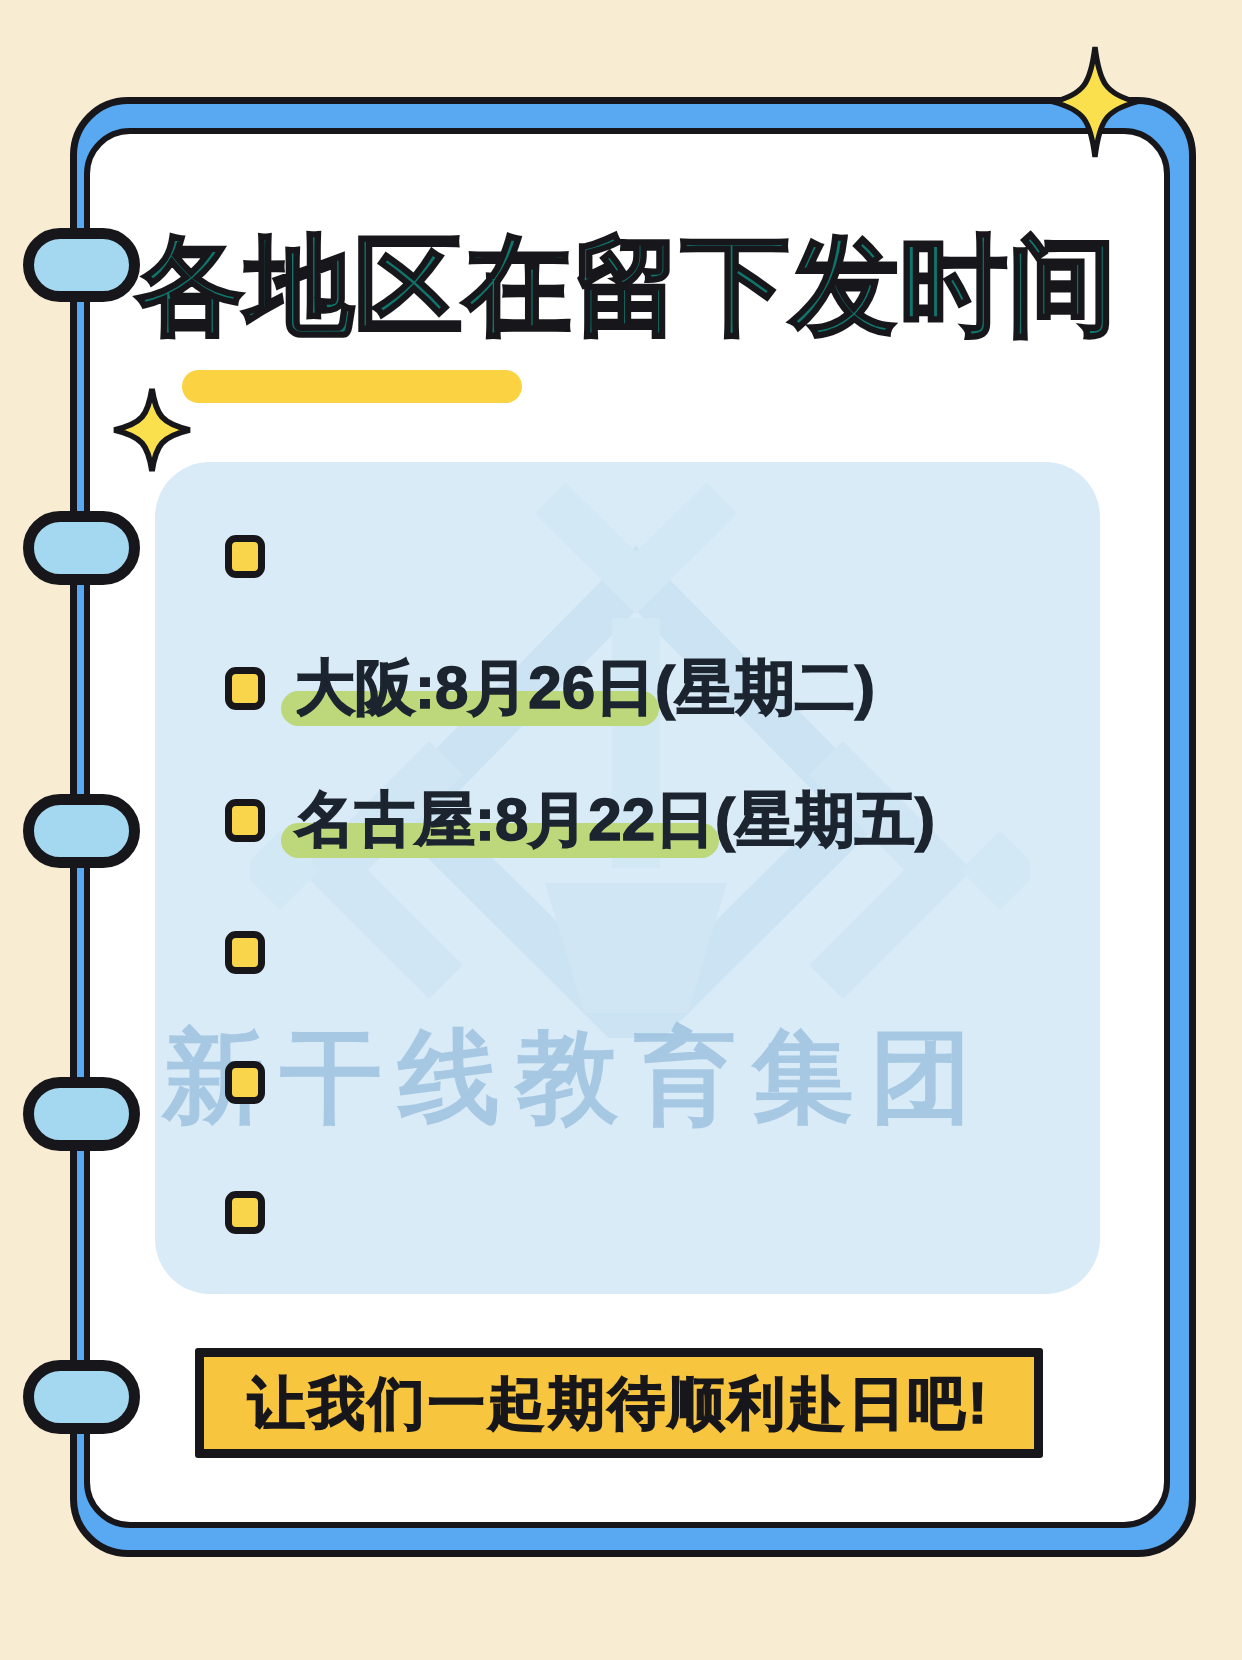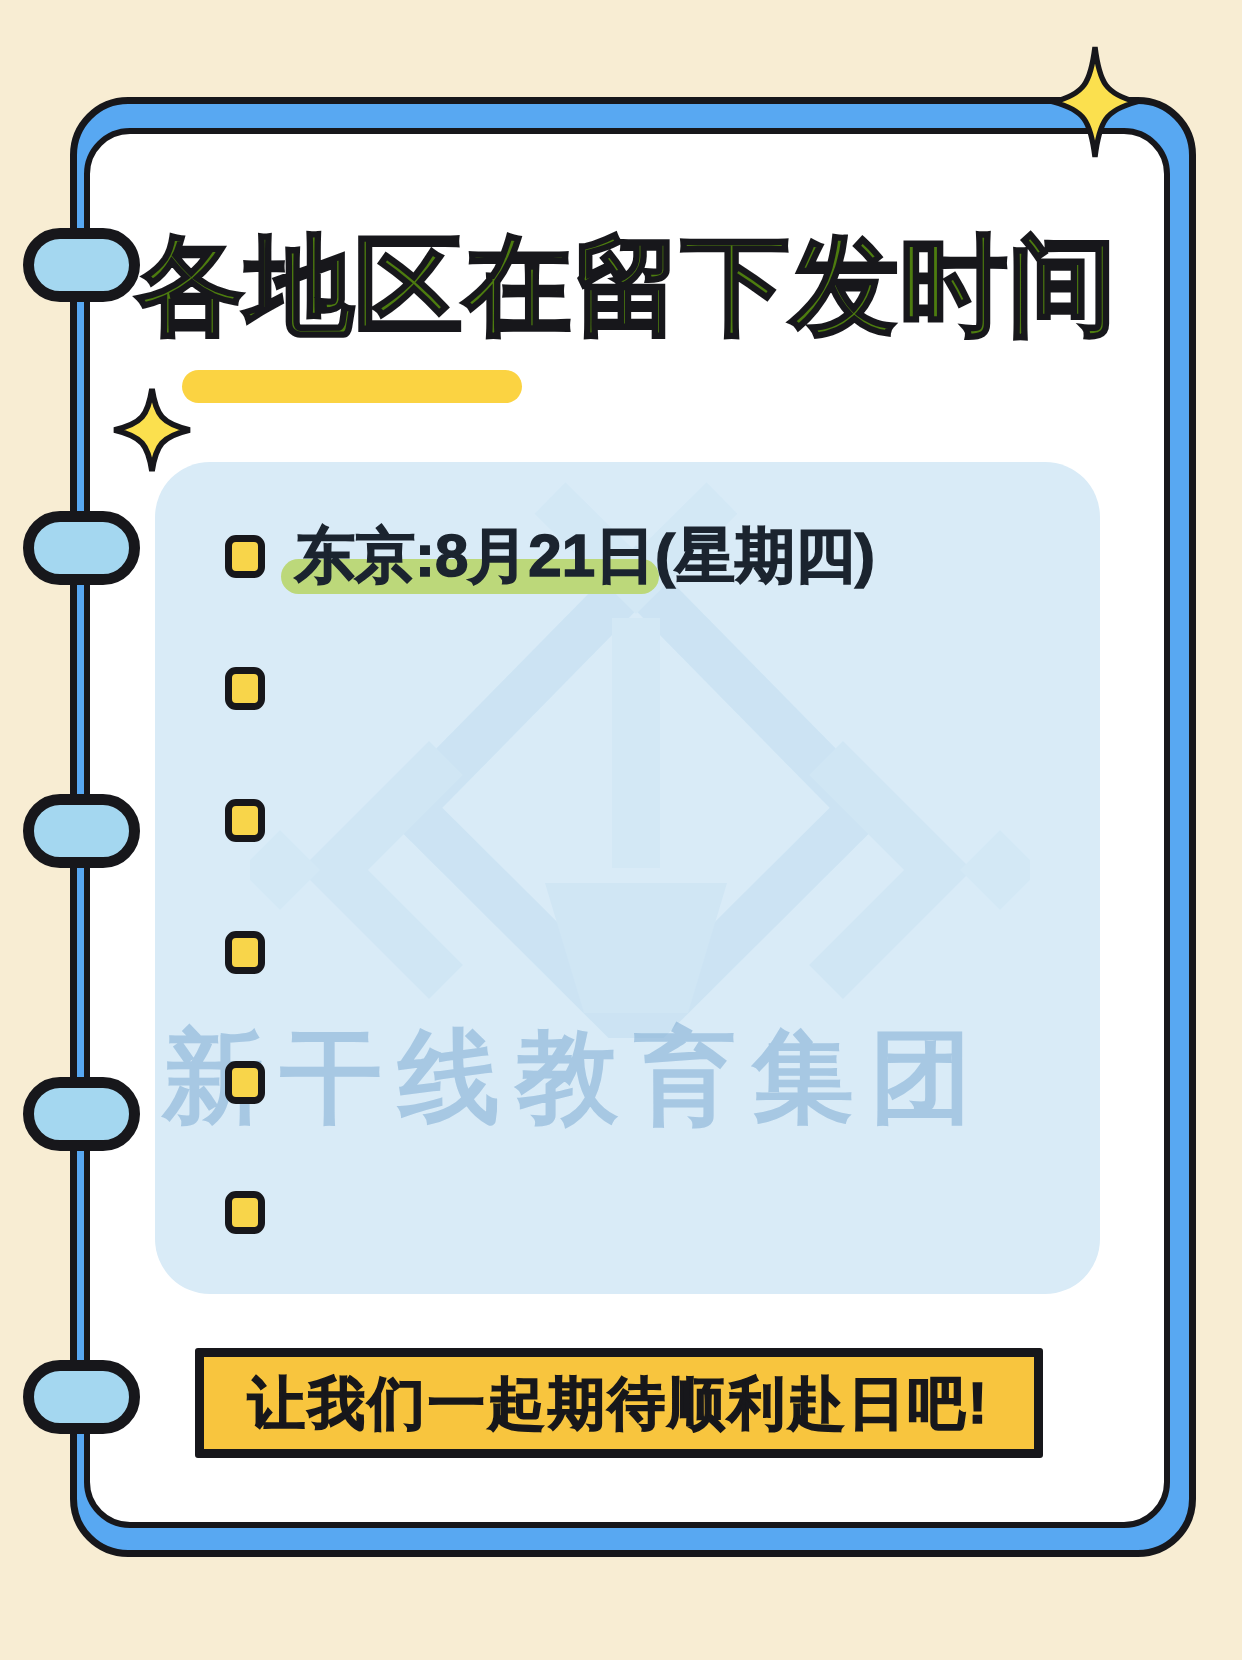--- a/index.html
+++ b/index.html
@@ -36,21 +36,21 @@
   }
 
   
   .sparkle { z-index:3; }
 
   
   .title {
     left:84px; top:226px; width:1086px;
     text-align:center;
     font-size:108px; font-weight:900; line-height:1.12;
-    color:#4d7c0f; -webkit-text-stroke:3px #17171B;
+    color:#0f766e; -webkit-text-stroke:3px #17171B;
     letter-spacing:1px; white-space:nowrap;
     z-index:3;
   }
   .title-underline {
     left:182px; top:370px; width:340px; height:33px;
     background:#FBD342; border-radius:17px;
     z-index:2;
   }
 
   
@@ -142,29 +142,32 @@
   <path d="M576,280 L688,392 L576,504" fill="none" stroke="#C9E2F3" stroke-width="48"></path>
   <path d="M300,20 L386,105 L472,20" fill="none" stroke="#CFE6F5" stroke-width="44"></path>
   <path d="M30,352 L70,392 L30,432 L-10,392 Z" fill="#CFE6F5"></path>
   <path d="M750,352 L790,392 L750,432 L710,392 Z" fill="#CFE6F5"></path>
 </svg>
 
 <div class="abs wm-text">新干线教育集团</div>
 
 <div class="abs row" style="top:514px">
   <span class="cb"></span>
-  <div class="itext">
-    <span class="hl">东京:8月21日</span><span>(星期四)</span>
-  </div>
 </div>
 <div class="abs row" style="top:646px">
   <span class="cb"></span>
+  <div class="itext">
+    <span class="hl">大阪:8月26日</span><span>(星期二)</span>
+  </div>
 </div>
 <div class="abs row" style="top:778px">
   <span class="cb"></span>
+  <div class="itext">
+    <span class="hl">名古屋:8月22日</span><span>(星期五)</span>
+  </div>
 </div>
 <div class="abs row" style="top:910px">
   <span class="cb"></span>
 </div>
 <div class="abs row" style="top:1040px">
   <span class="cb"></span>
 </div>
 <div class="abs row" style="top:1170px">
   <span class="cb"></span>
 </div>

